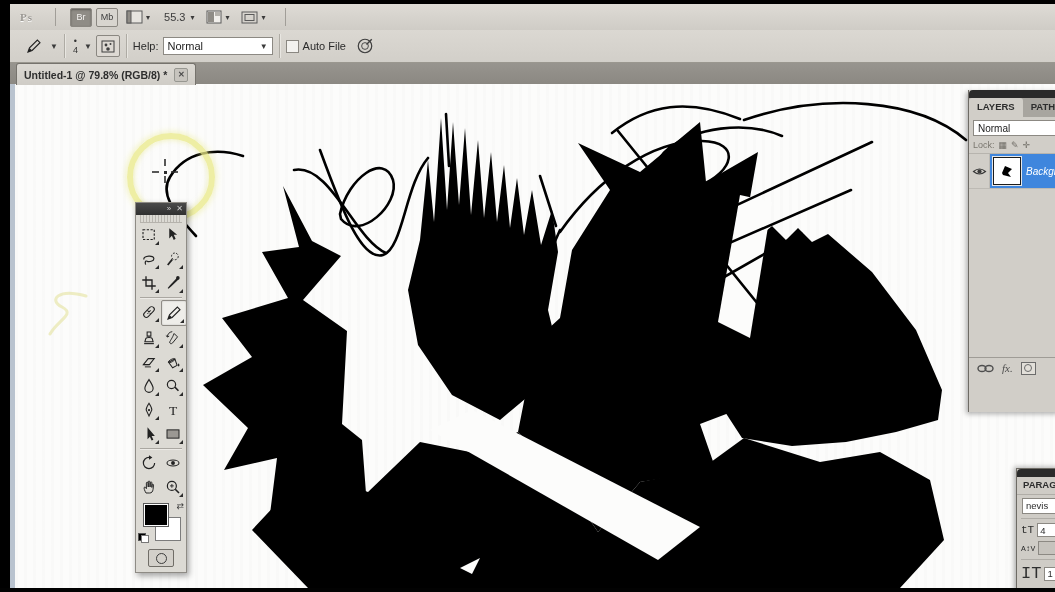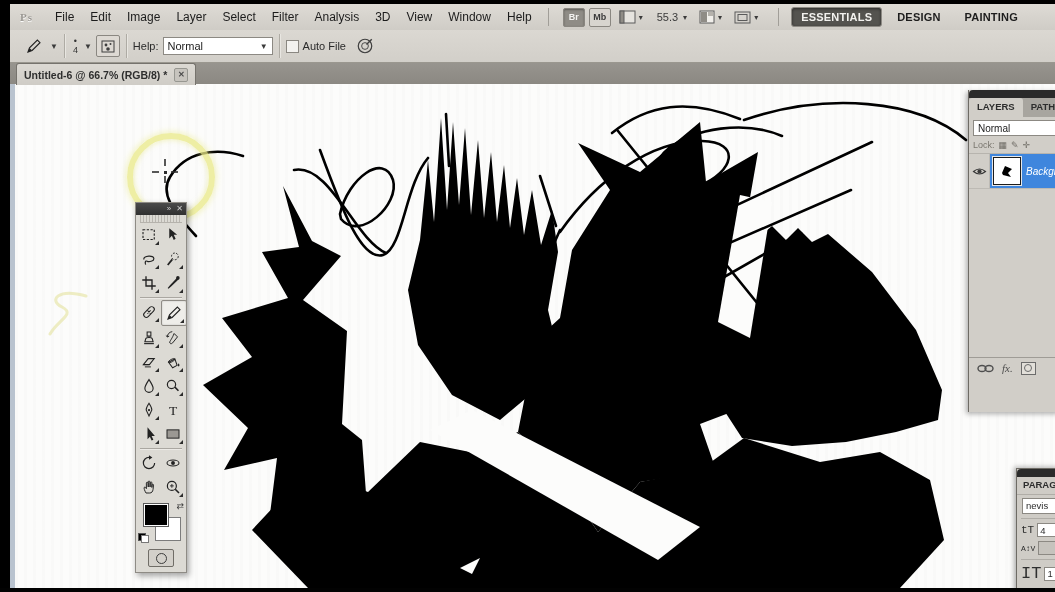--- a/index.html
+++ b/index.html
@@ -19,21 +19,21 @@
     position:absolute;left:10px;top:4px;width:1045px;height:26px;
     background:linear-gradient(#dedbd5,#cfccc6);
     border-bottom:1px solid #a5a29c;display:flex;align-items:center;z-index:55;
     font-size:12px;color:#1c1c1c;
   }
   .ps-logo{font-family:"Liberation Serif",serif;font-weight:bold;font-size:11px;color:#9a9792;
     padding:0 14px 0 10px;letter-spacing:1px;text-shadow:0 1px 0 #fff;}
   .menu-item{padding:2px 8px;cursor:default;}
   .appbar-right{display:flex;align-items:center;gap:4px;margin-left:6px;}
   .mini-app-btn{width:20px;height:17px;border:1px solid #8a8781;border-radius:2px;
-    display:flex;align-items:center;justify-content:center;font-size:9px;font-weight:bold;}
+    display:flex;align-items:center;justify-content:center;font-size:9px;font-weight:normal;}
   .mini-app-btn.dark{background:#8f8c86;color:#f4f3f1;box-shadow:inset 0 1px 2px rgba(0,0,0,.35);}
   .mini-app-btn.light{background:#d8d5cf;color:#3a3a3a;}
   .icon-btn{display:flex;align-items:center;gap:3px;padding:2px 4px;border-radius:2px;}
   .dd-arrow{font-size:8px;color:#3b3b3b;}
   .zoom-text{font-size:11px;color:#3b3b3b;padding:0 2px;}
   .vsep{width:1px;height:18px;background:#a19e98;margin:0 8px;}
   .workspaces{display:flex;align-items:center;gap:6px;margin-left:4px;}
   .workspace-btn{font-size:11px;font-weight:bold;color:#1d1d1d;padding:3px 9px;border-radius:3px;letter-spacing:.2px;}
   .workspace-btn.active{background:#54534f;color:#f3f2ef;border:1px solid #8d8a84;box-shadow:inset 0 1px 3px rgba(0,0,0,.5);}
 
@@ -208,33 +208,20 @@
       <line x1="21" y1="16" x2="28" y2="16"></line>
     <line x1="15" y1="3" x2="15" y2="10"></line>
       <line x1="15" y1="20" x2="15" y2="27"></line>
   </g>
   <rect x="14" y="15" width="3" height="3" fill="#2d2d2d"></rect>
 </svg>
 
 <div class="edge-top"></div>
 <div class="menu-bar">
   <span class="ps-logo">Ps</span>
-  <div id="menus" style="display:flex">
-      <div class="menu-item">File</div>
-      <div class="menu-item">Edit</div>
-      <div class="menu-item">Image</div>
-      <div class="menu-item">Layer</div>
-      <div class="menu-item">Select</div>
-      <div class="menu-item">Filter</div>
-      <div class="menu-item">Analysis</div>
-      <div class="menu-item">3D</div>
-      <div class="menu-item">View</div>
-      <div class="menu-item">Window</div>
-      <div class="menu-item">Help</div>
-    </div>
   <div class="vsep"></div>
   <div class="appbar-right">
     <div class="mini-app-btn dark">Br</div>
     <div class="mini-app-btn light">Mb</div>
     <div class="icon-btn">
       <svg width="17" height="14">
         <rect x="1" y="1" width="15" height="12" fill="#e6e4df" stroke="#5a5a5a"></rect>
         <rect x="1" y="1" width="4" height="12" fill="#8f8c86" stroke="#5a5a5a"></rect>
       </svg>
       <span class="dd-arrow">▾</span>
@@ -253,25 +240,20 @@
     </div>
     <div class="icon-btn">
       <svg width="17" height="13">
         <rect x="1" y="1" width="15" height="11" fill="none" stroke="#5a5a5a"></rect>
         <rect x="4" y="3.5" width="9" height="6" fill="none" stroke="#5a5a5a"></rect>
       </svg>
       <span class="dd-arrow">▾</span>
     </div>
   </div>
   <div class="vsep" style="margin-left:16px"></div>
-  <div class="workspaces" id="workspaces">
-      <div class="workspace-btn active">ESSENTIALS</div>
-      <div class="workspace-btn">DESIGN</div>
-      <div class="workspace-btn">PAINTING</div>
-    </div>
 </div>
 
 <div class="options-bar">
   <div class="ob-group" style="padding-left:12px">
     <div class="tool-preview">
       <svg width="18" height="18" viewBox="0 0 24 24">
         <path d="M4 20 L6 14.5 L16.5 4 L20 7.5 L9.5 18 Z" fill="none" stroke="#222" stroke-width="1.5"></path>
         <path d="M4 20 L6 14.5 L9.5 18 Z" fill="#222"></path>
       </svg>
     </div>
@@ -308,21 +290,21 @@
     <svg width="18" height="18" viewBox="0 0 24 24" style="margin-left:6px">
       <circle cx="12" cy="12" r="9" fill="none" stroke="#3f3f3f" stroke-width="1.6"></circle>
       <circle cx="12" cy="12" r="4.5" fill="none" stroke="#3f3f3f" stroke-width="1.2"></circle>
       <path d="M14 10 L21 3" stroke="#3f3f3f" stroke-width="1.8"></path>
     </svg>
   </div>
 </div>
 
 <div class="tab-strip">
   <div class="doc-tab">
-    <span>Untitled-6 @ 66.7% (RGB/8) *</span>
+    <span>Untitled-1 @ 79.8% (RGB/8) *</span>
     <span class="tab-close">✕</span>
   </div>
 </div>
 
 <div class="tools-panel">
   <div class="tp-header">
     <span>»</span>
     <span>✕</span>
   </div>
   <div class="tp-grip"></div>

